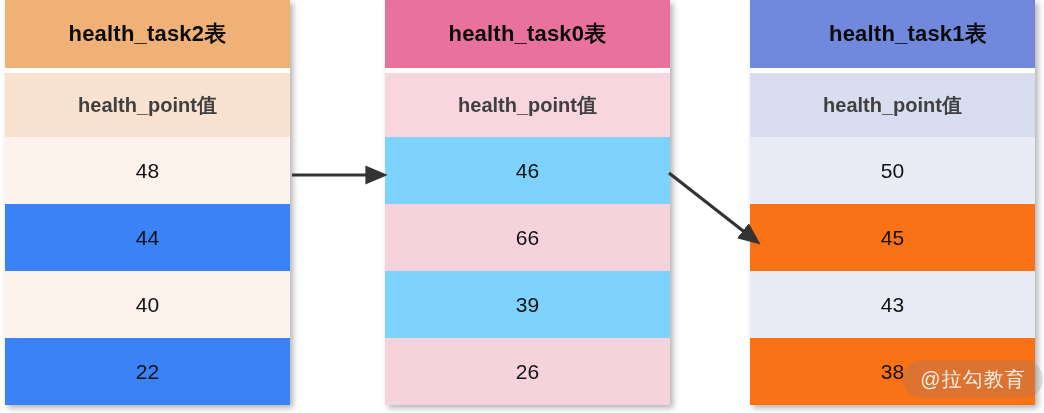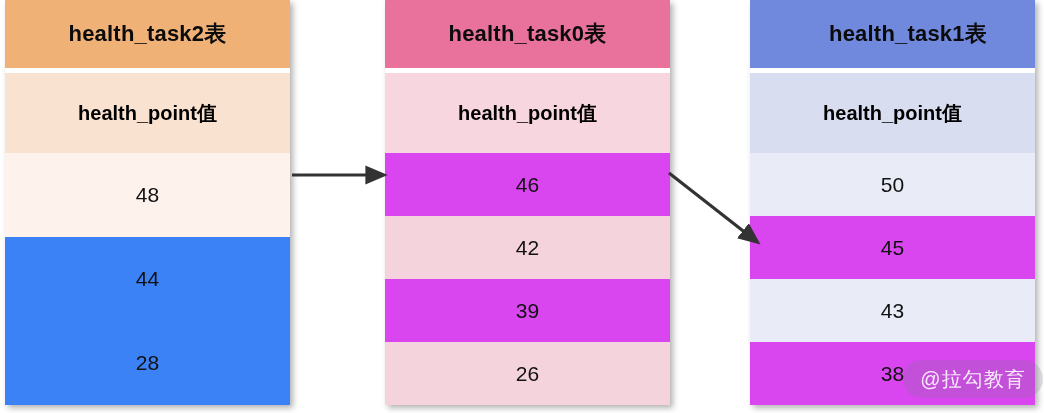--- a/index.html
+++ b/index.html
@@ -43,28 +43,28 @@
     letter-spacing: .2px;
   }
 
   .tbl-gap {
     height: 5px;
     flex: none;
     background: #ffffff;
   }
 
   .tbl-colhead {
-    height: 80px;
+    height: 64px;
     flex: none;
     display: flex;
     align-items: center;
     justify-content: center;
     font-size: 20px;
     font-weight: bold;
-    color: #000000;
+    color: #404040;
   }
 
   .tbl-rows {
     flex: 1 1 auto;
     display: flex;
     flex-direction: column;
   }
   .tbl-row {
     flex: 1 1 0;
     display: flex;
@@ -78,29 +78,29 @@
   #table-0 { left: 5px; width: 285px; }
   #table-0 .tbl-header   { background: #F0B177; }
   #table-0 .tbl-colhead  { background: #FAE2D1; }
   #table-0 .tbl-row.odd  { background: #FDF2EC; }
   #table-0 .tbl-row.even { background: #3b82f6; }
 
   
   #table-1 { left: 385px; width: 285px; text-align: center; }
   #table-1 .tbl-header   { background: #E8729B; }
   #table-1 .tbl-colhead  { background: #F7D6DF; }
-  #table-1 .tbl-row.odd  { background: #d946ef; }
+  #table-1 .tbl-row.odd  { background: #7dd3fc; }
   #table-1 .tbl-row.even { background: #F4D3DC; }
 
   
   #table-2 { left: 750px; width: 285px; }
   #table-2 .tbl-header   { background: #7089DD; padding-left: 31px; }
   #table-2 .tbl-colhead  { background: #D8DDF0; }
   #table-2 .tbl-row.odd  { background: #E9ECF7; }
-  #table-2 .tbl-row.even { background: #d946ef; }
+  #table-2 .tbl-row.even { background: #f97316; }
 
   .arrows {
     position: absolute;
     left: 0; top: 0;
     width: 1044px; height: 413px;
     pointer-events: none;
   }
 
   .watermark {
     position: absolute;
@@ -124,31 +124,32 @@
 
 <div id="stage">
 
   <div class="table-card" id="table-0">
     <div class="tbl-header">health_task2表</div>
     <div class="tbl-gap"></div>
     <div class="tbl-colhead">health_point值</div>
     <div class="tbl-rows">
       <div class="tbl-row odd">48</div>
       <div class="tbl-row even">44</div>
-      <div class="tbl-row even">28</div>
+      <div class="tbl-row odd">40</div>
+      <div class="tbl-row even">22</div>
     </div>
   </div>
 
   <div class="table-card" id="table-1">
     <div class="tbl-header">health_task0表</div>
     <div class="tbl-gap"></div>
     <div class="tbl-colhead">health_point值</div>
     <div class="tbl-rows">
       <div class="tbl-row odd">46</div>
-      <div class="tbl-row even">42</div>
+      <div class="tbl-row even">66</div>
       <div class="tbl-row odd">39</div>
       <div class="tbl-row even">26</div>
     </div>
   </div>
 
   <div class="table-card" id="table-2">
     <div class="tbl-header">health_task1表</div>
     <div class="tbl-gap"></div>
     <div class="tbl-colhead">health_point值</div>
     <div class="tbl-rows">

